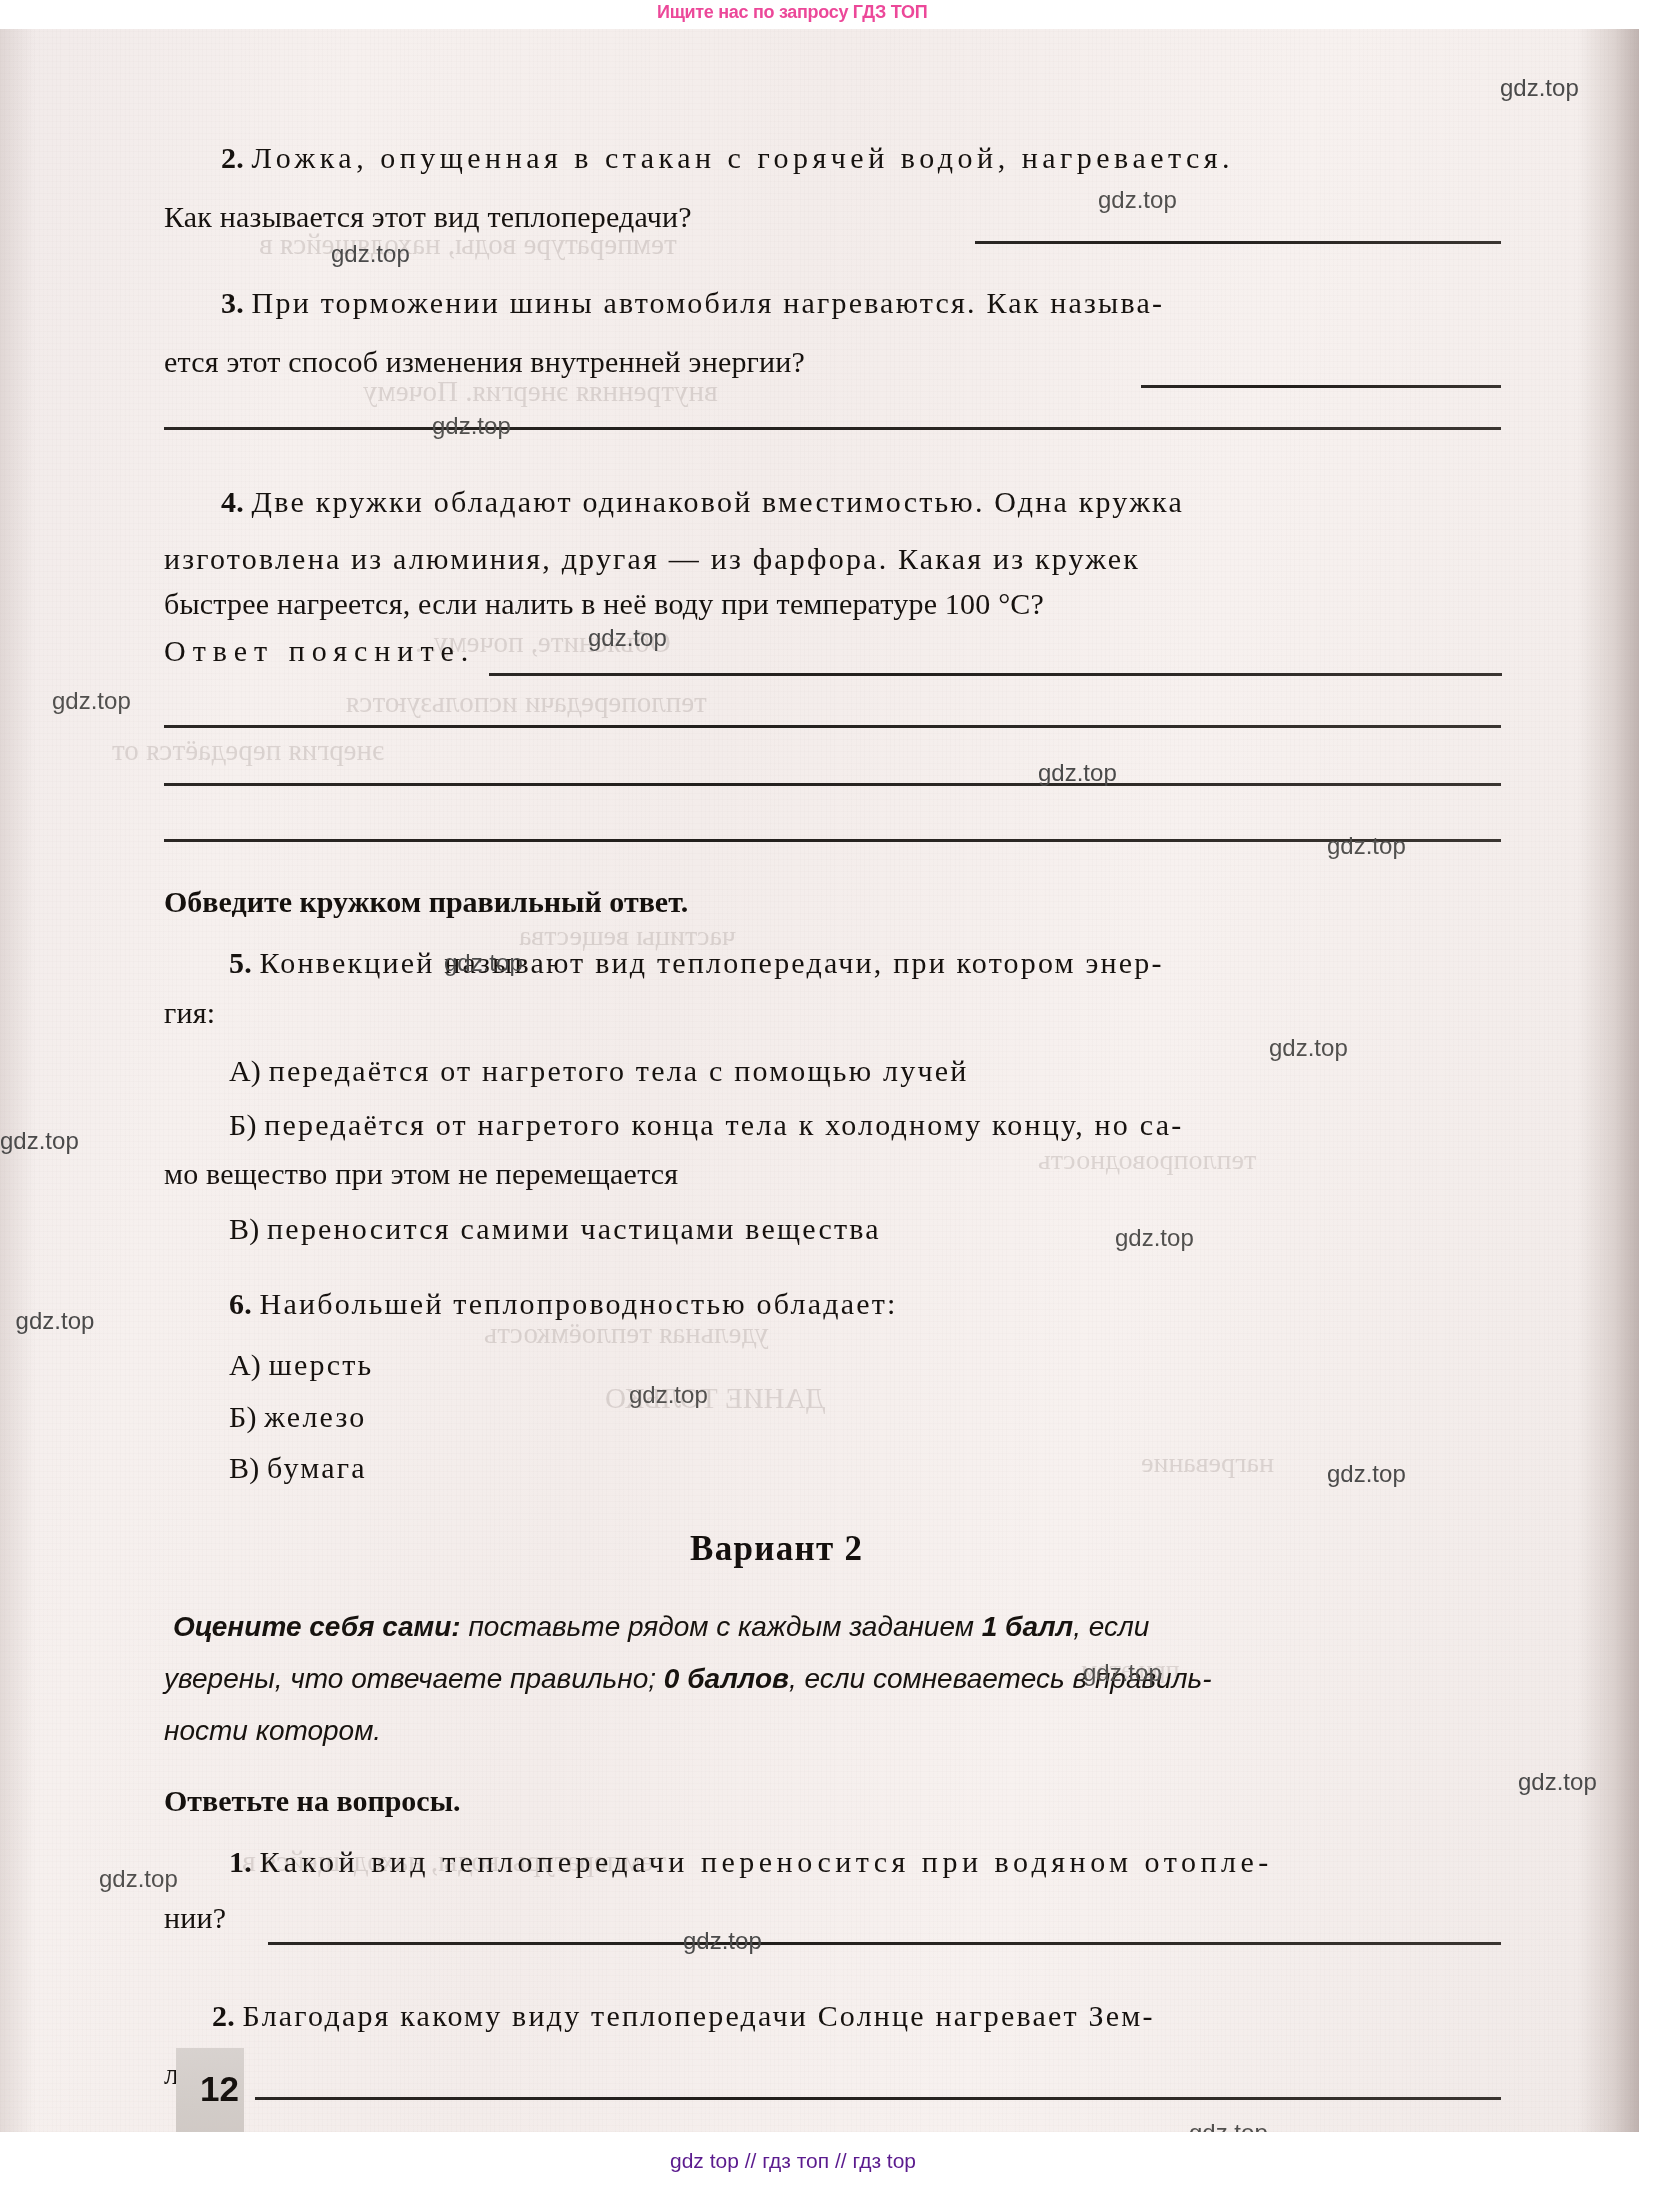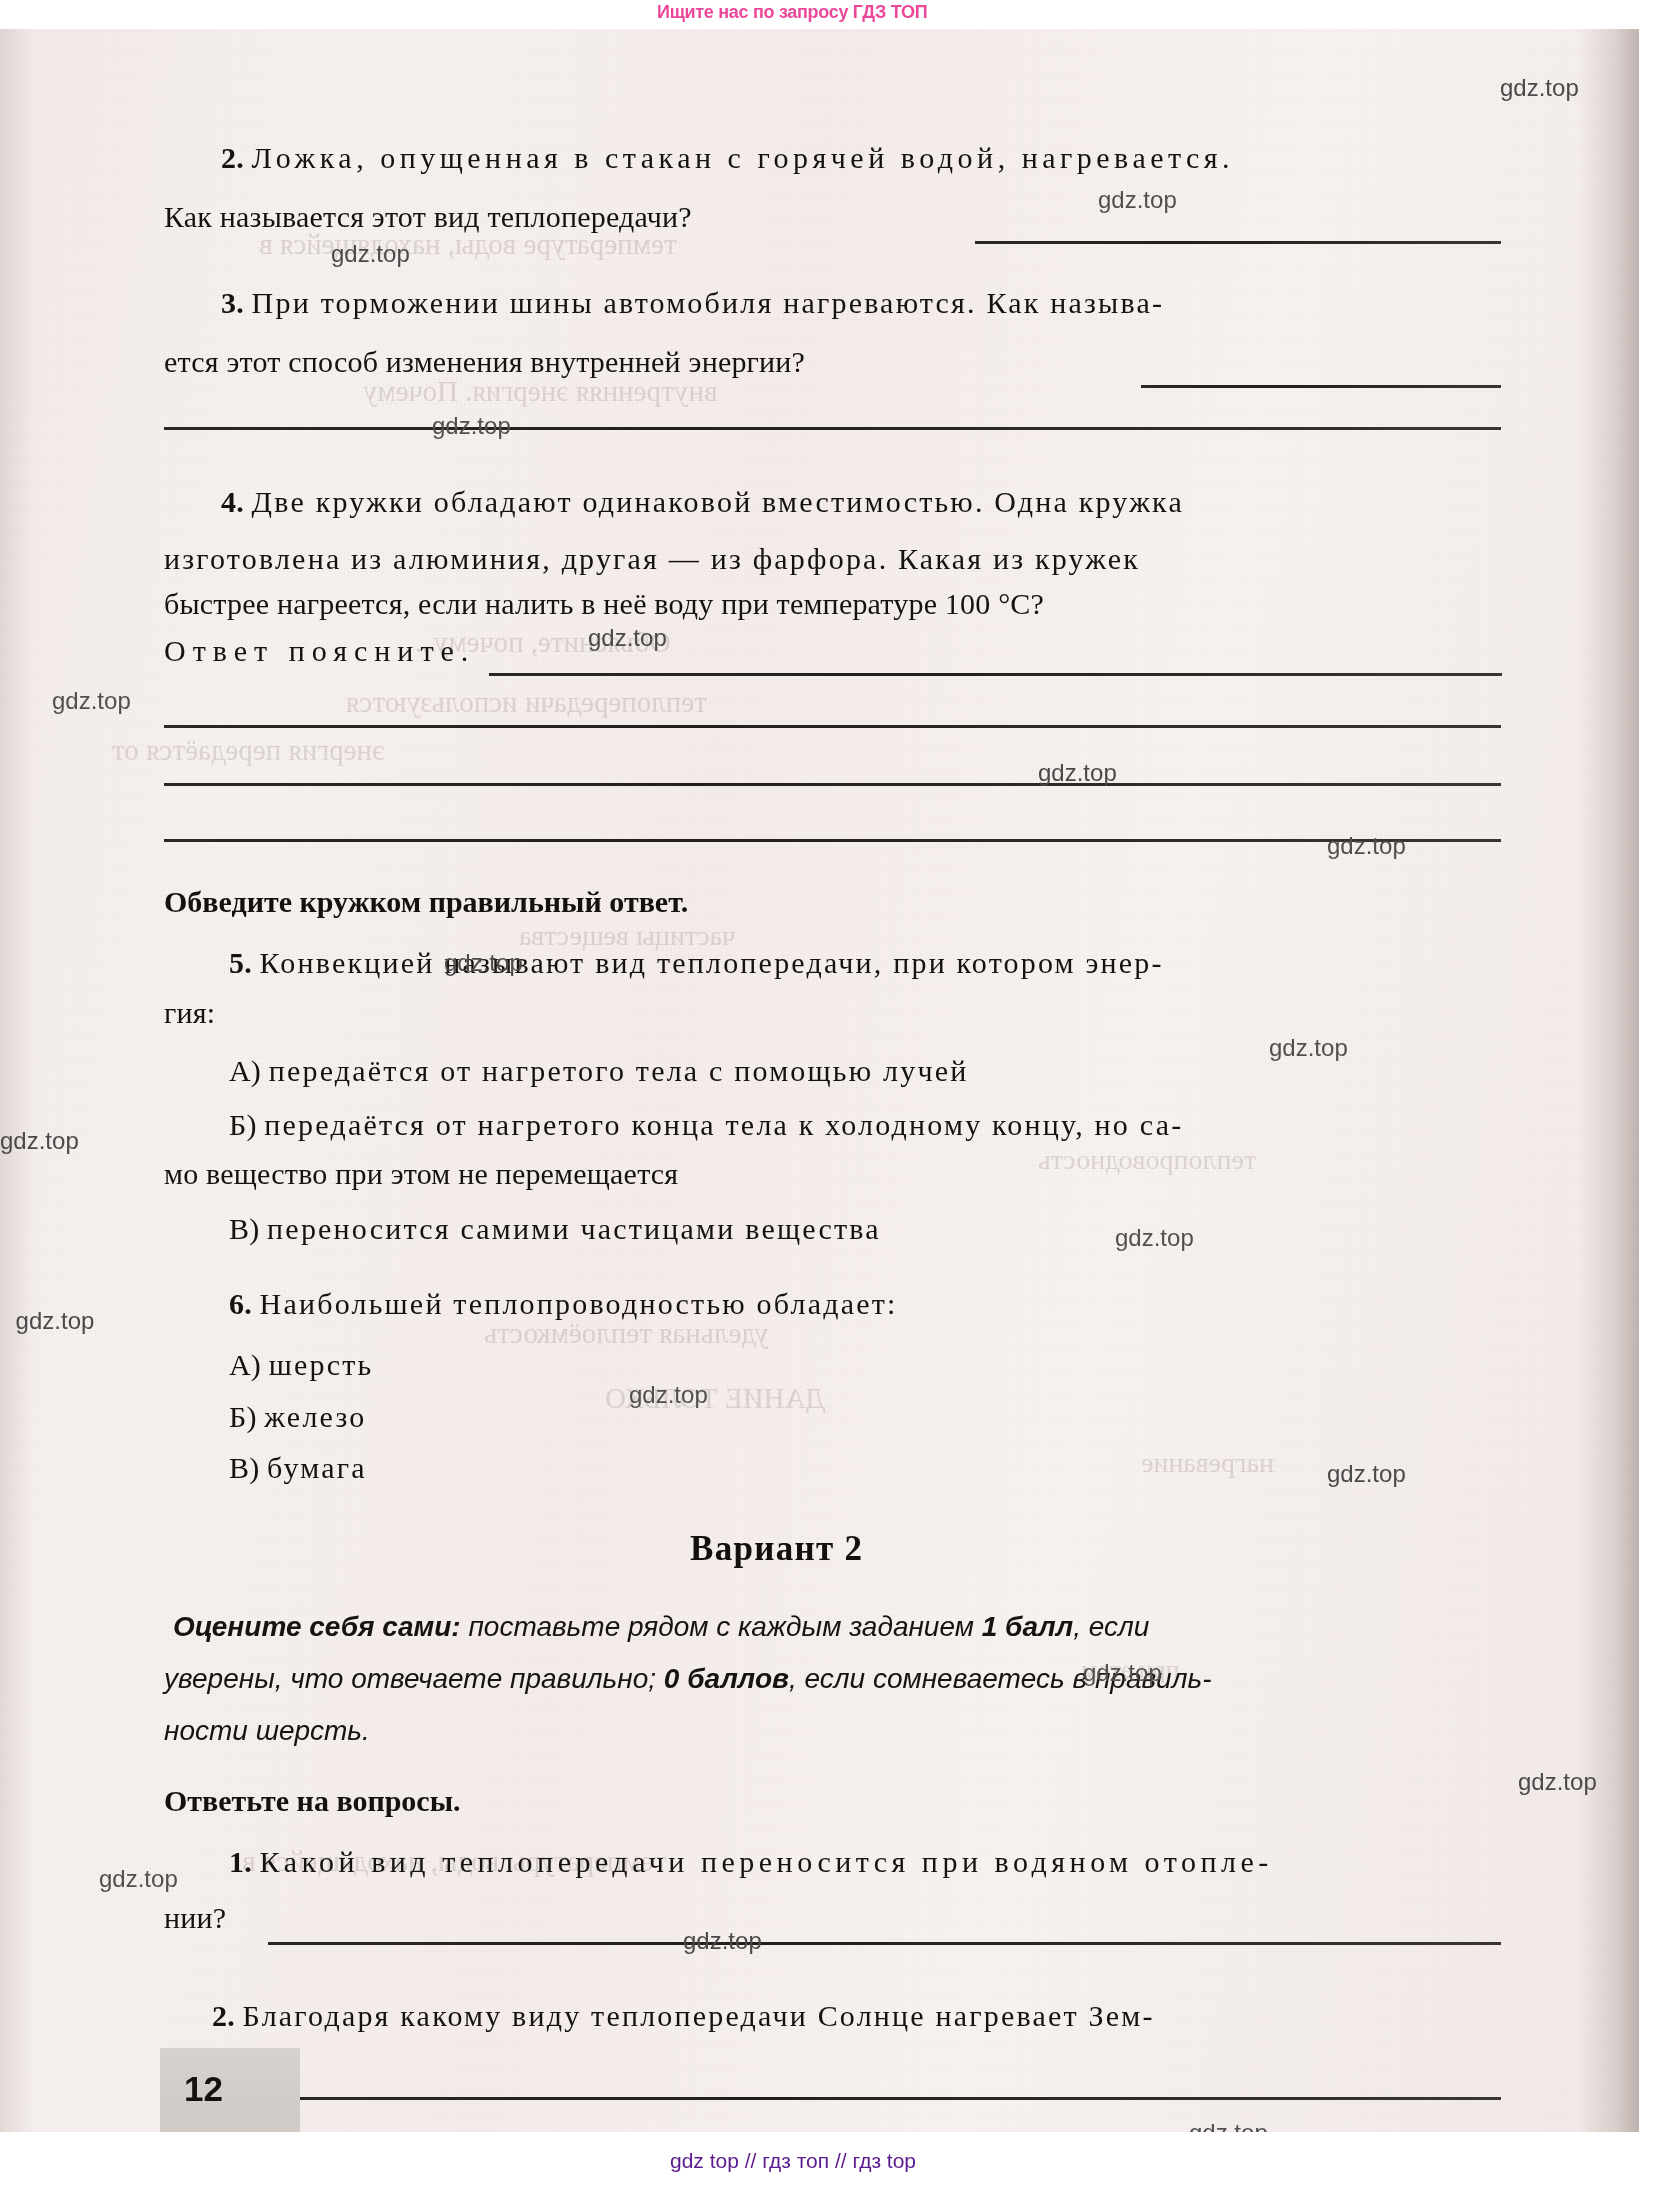--- a/index.html
+++ b/index.html
@@ -155,27 +155,26 @@
   .rule {
     position: absolute;
     height: 2.6px;
     background: linear-gradient(90deg, #2b2724 0%, #221f1c 40%, #3a3531 100%);
     z-index: 4;
   }
 
   
   #page-num-box {
     position: absolute;
-    left: 160px;
+    left: 176px;
     top: 2019px;
-    width: 100px;
+    width: 68px;
     height: 102px;
     background: linear-gradient(180deg, #d8d2cf 0%, #d2ccc8 55%, #cfc8c4 100%);
     z-index: 6;
-    padding-left: 40px;
   }
   #page-num {
     position: absolute;
     left: 24px;
     top: 21px;
     font-family: "Liberation Sans", "DejaVu Sans", sans-serif;
     font-size: 35px;
     font-weight: bold;
     color: #15110e;
   }
@@ -309,21 +308,21 @@
     </div>
 
     <div class="blk variant-title" style="left:690px; top:1500px;">Вариант 2</div>
 
     <div class="blk ital" style="left:173px; top:1582px;">
       <b>Оцените себя сами:</b><span> поставьте рядом с каждым заданием </span><b>1 балл</b><span>, если</span>
     </div>
     <div class="blk ital" style="left:164px; top:1634px;">
       <span>уверены, что отвечаете правильно; </span><b>0 баллов</b><span>, если сомневаетесь в правиль-</span>
     </div>
-    <div class="blk ital" style="left:164px; top:1686px;">ности шерсть.</div>
+    <div class="blk ital" style="left:164px; top:1686px;">ности котором.</div>
 
     <div class="blk bold-head" style="left:164px; top:1755px;">Ответьте на вопросы.</div>
 
     <div class="blk q" style="left:229px; top:1816px;">
       <span class="qnum">1.</span>
       <span class="wider">Какой вид теплопередачи переносится при водяном отопле-</span>
     </div>
     <div class="blk q" style="left:164px; top:1872px;">нии?</div>
     <div class="rule" style="left:268px; top:1913px; width:1233px;"></div>
 

